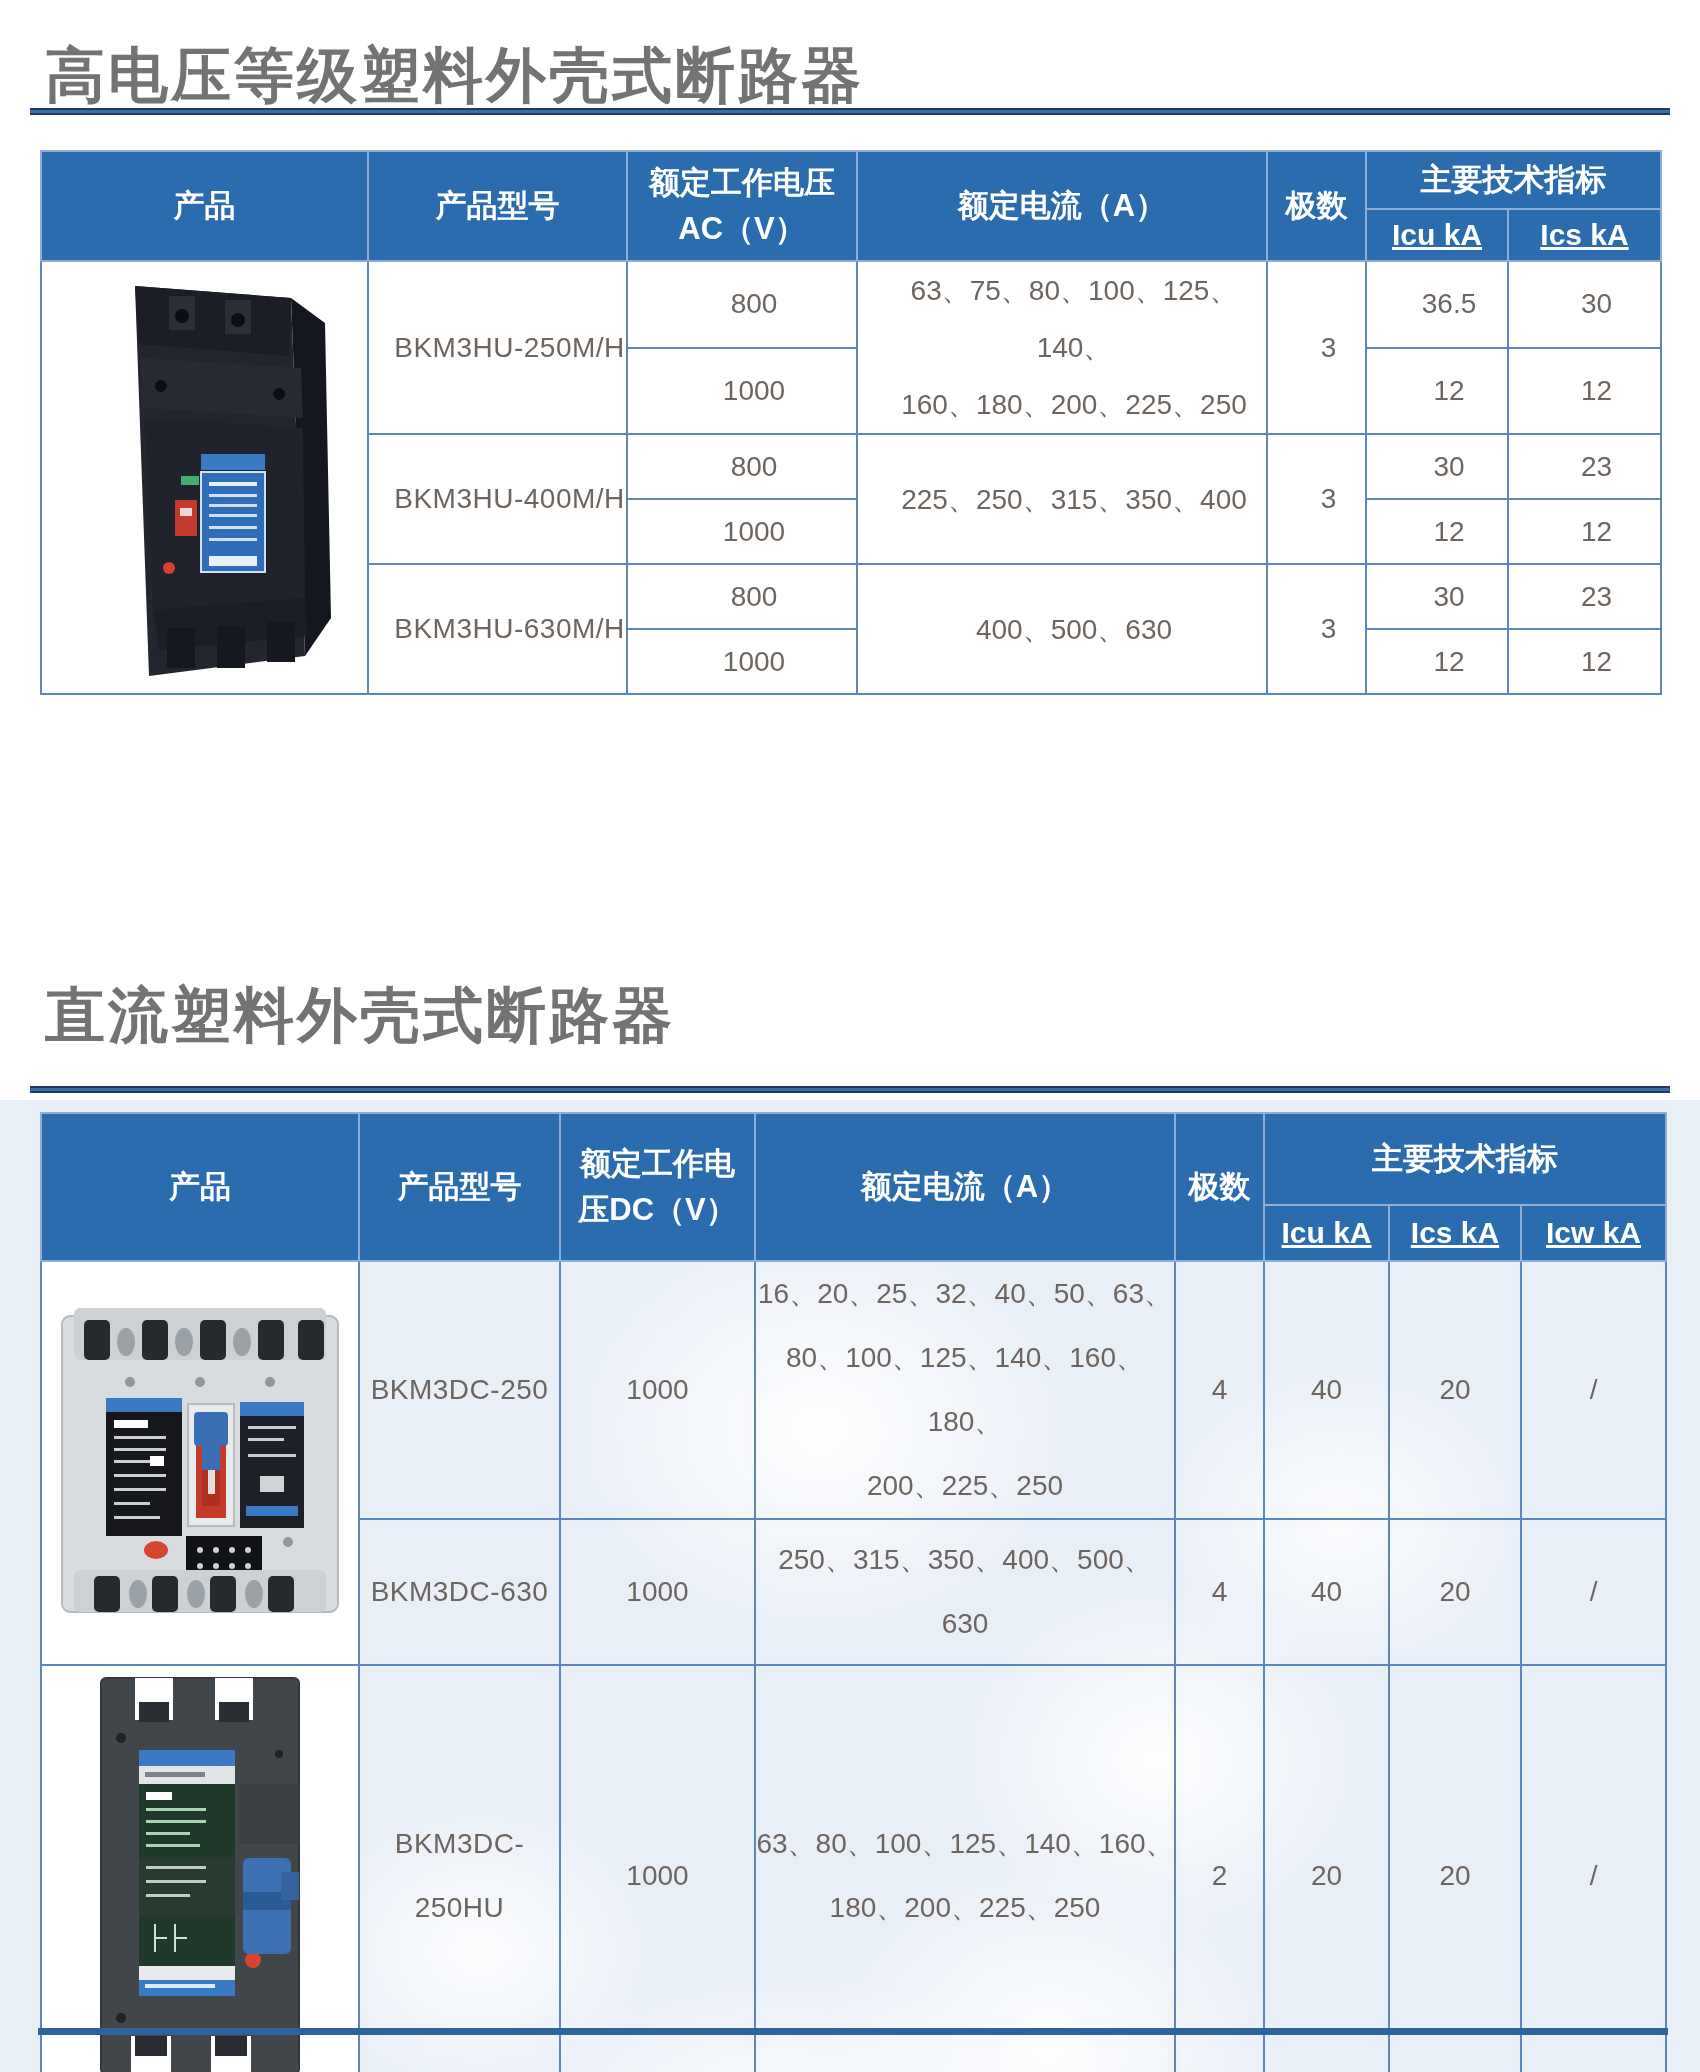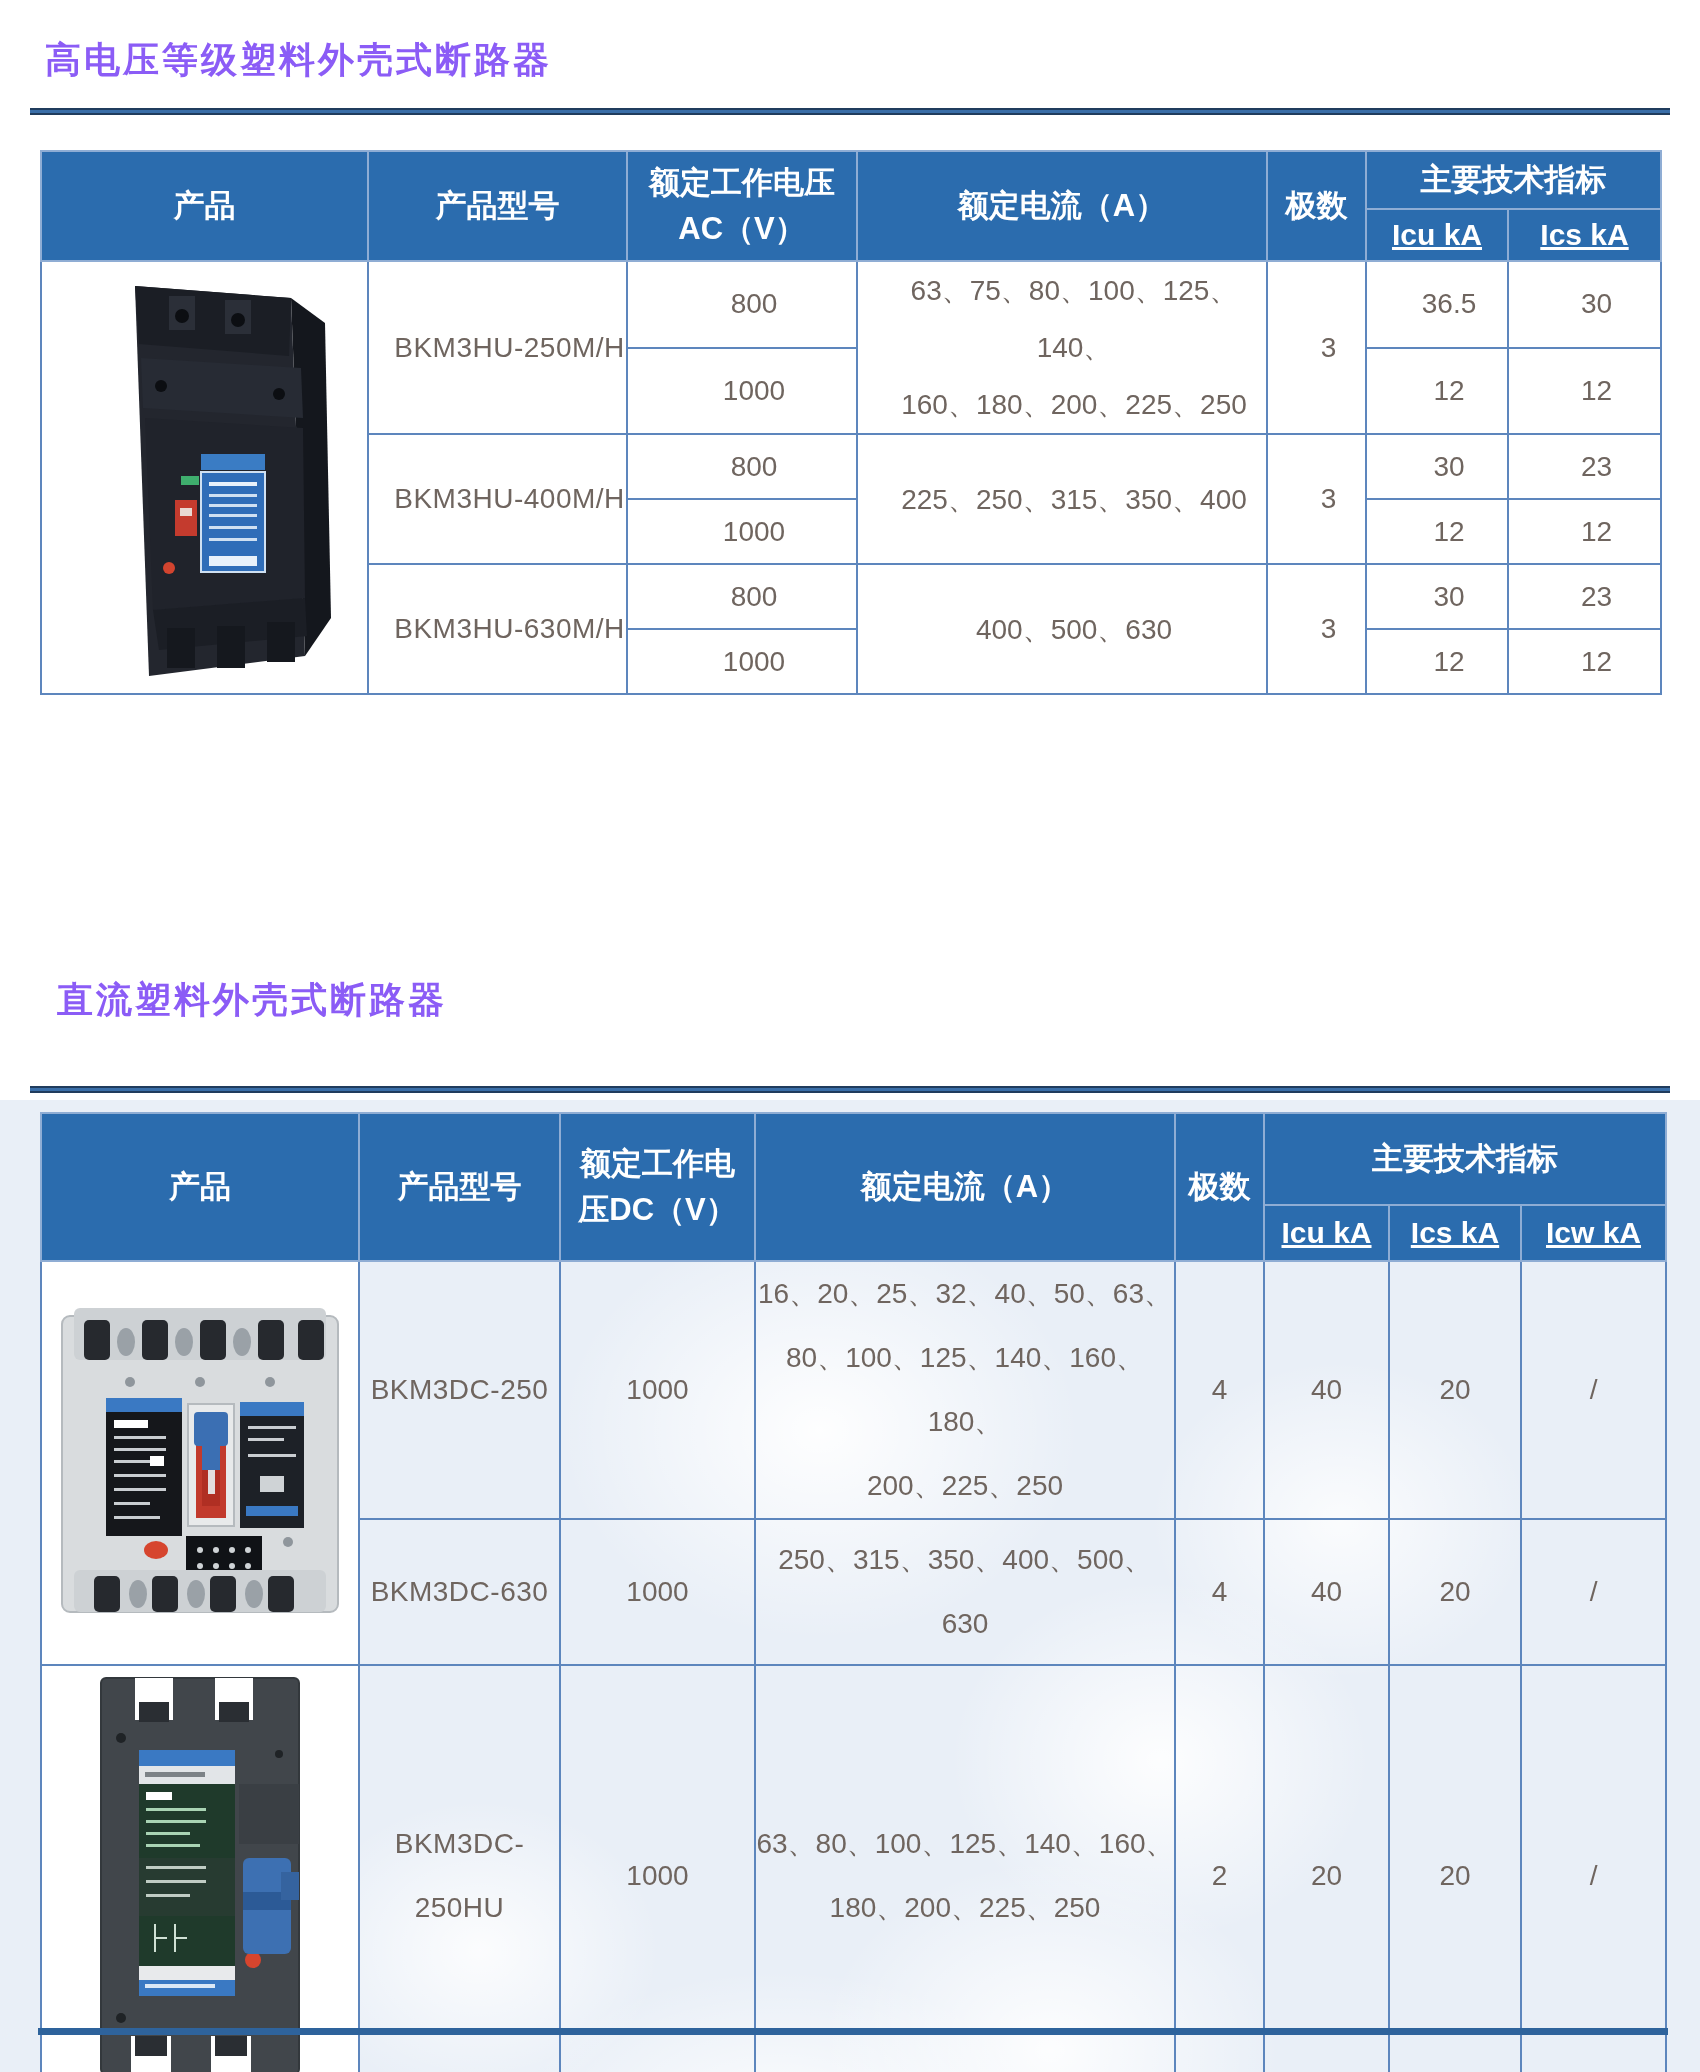--- a/index.html
+++ b/index.html
@@ -2,25 +2,25 @@
 <html><head>
 <meta charset="utf-8">
 <style>
   html,body{margin:0;padding:0;}
   body{
     width:1700px;height:2072px;position:relative;background:#ffffff;
     font-family:"Liberation Sans",sans-serif;overflow:hidden;
   }
   
   .sec-title{
-    position:absolute;left:45px;color:#8b5cf6;font-size:36px;font-weight:700;
+    position:absolute;left:45px;color:#737373;font-size:60px;font-weight:700;
     letter-spacing:3px;white-space:nowrap;
   }
   #title1{top:36px;}
-  #title2{top:976px;margin-left:12px;}
+  #title2{top:976px;}
   .rule{
     position:absolute;left:30px;width:1640px;height:7px;
     background:linear-gradient(to bottom,#203c5d 0 2px,#3a6ea8 2px 5px,#203c5d 5px 7px);
   }
   #rule1{top:108px;}
   #rule2{top:1086px;}
   
   #section2-bg{
     position:absolute;left:0;top:1100px;width:1700px;height:972px;
     background-color:#e9eff7;

